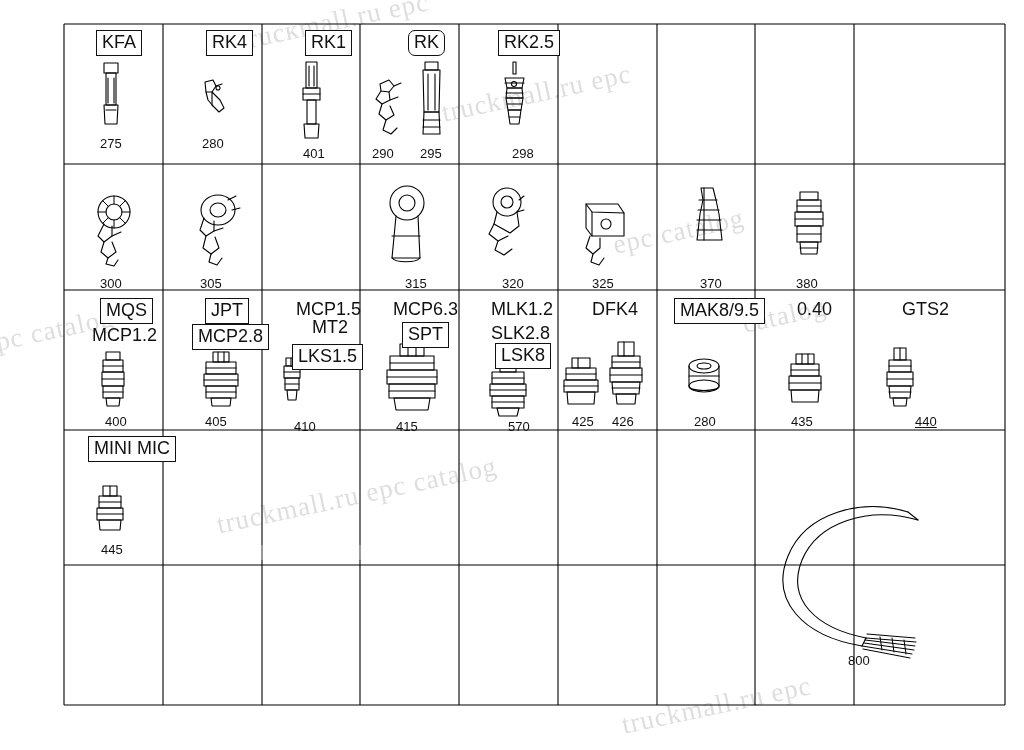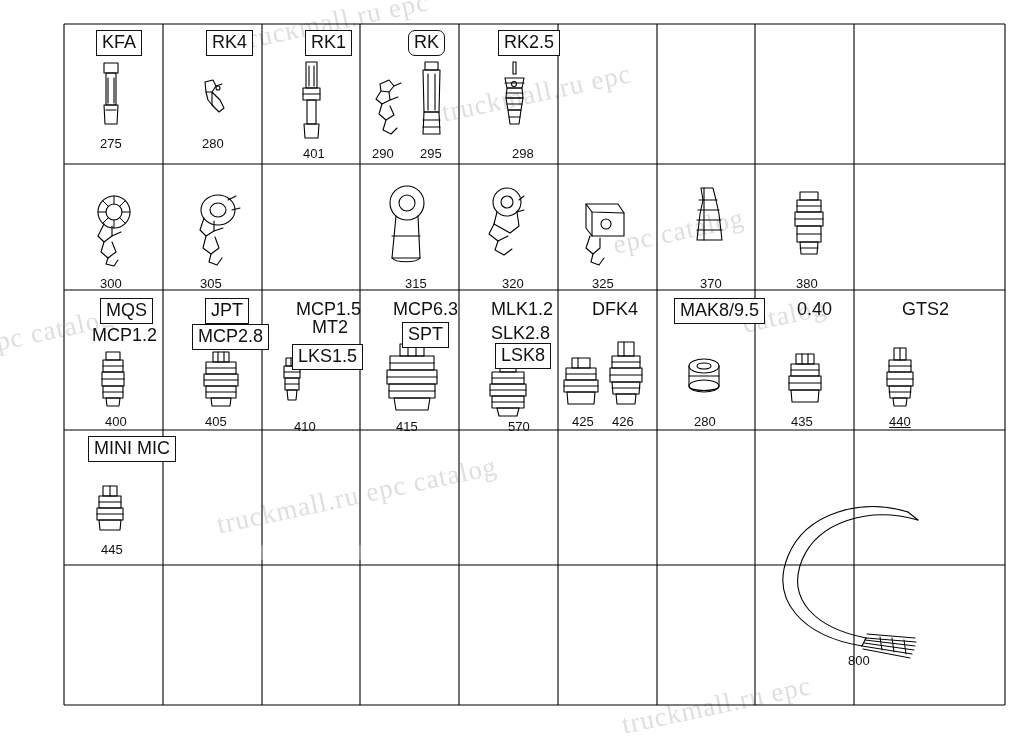--- a/index.html
+++ b/index.html
@@ -456,19 +456,19 @@
 
   <div class="num" style="left:105px; top:414px;">400</div>
   <div class="num" style="left:205px; top:414px;">405</div>
   <div class="num" style="left:294px; top:419px;">410</div>
   <div class="num" style="left:396px; top:419px;">415</div>
   <div class="num" style="left:508px; top:419px;">570</div>
   <div class="num" style="left:572px; top:414px;">425</div>
   <div class="num" style="left:612px; top:414px;">426</div>
   <div class="num" style="left:694px; top:414px;">280</div>
   <div class="num" style="left:791px; top:414px;">435</div>
-  <div class="num" style="left:889px; top:414px;text-decoration:underline;">440</div>
+  <div class="num" style="left:915px; top:414px;text-decoration:underline;">440</div>
 
   <div class="num" style="left:101px; top:542px;">445</div>
   <div class="num" style="left:848px; top:653px;">800</div>
 
 
 </div>
 
 </body></html>

